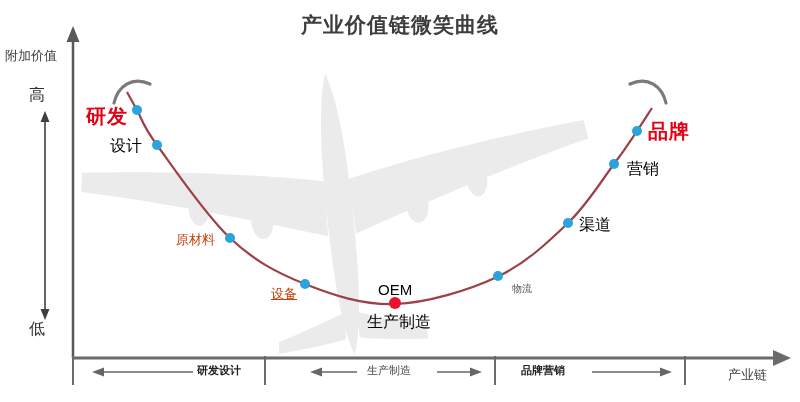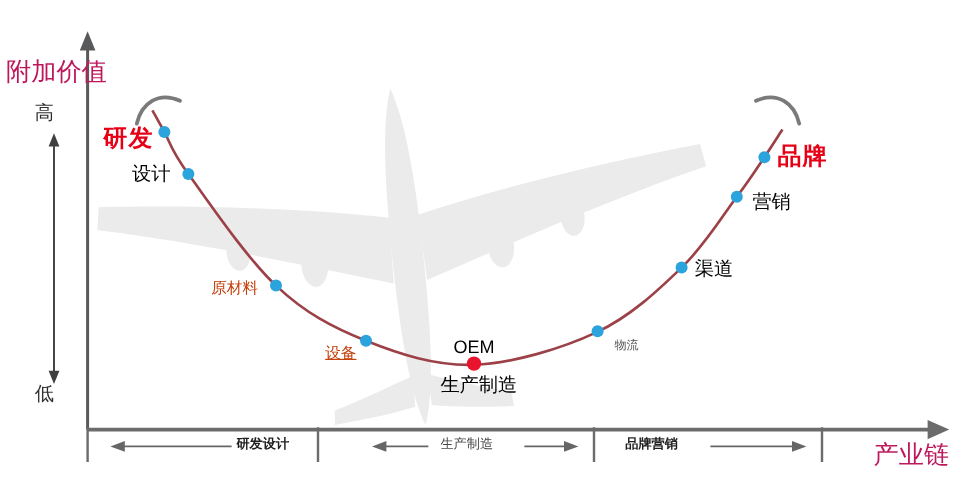--- a/index.html
+++ b/index.html
@@ -3,21 +3,21 @@
 <meta charset="utf-8">
 <style>
   html,body{margin:0;padding:0;background:#ffffff;}
   .stage{
     position:relative;width:800px;height:402px;background:#ffffff;overflow:hidden;
     font-family:"Liberation Sans","DejaVu Sans",sans-serif;color:#2f2f2f;
   }
   .stage svg{position:absolute;left:0;top:0;}
   .lbl{position:absolute;line-height:1.15;white-space:nowrap;}
   .title{left:0;top:13px;width:800px;text-align:center;font-size:21px;font-weight:bold;color:#3d3d3d;letter-spacing:1px;}
-  .pink{color:#be185d;font-size:21px;}
+  .pink{color:#404040;font-size:13px;}
   .axis-end{font-size:16px;color:#2f2f2f;}
   .emph{color:#e60016;font-weight:bold;font-size:20px;letter-spacing:1px;}
   .pt{font-size:16px;color:#000000;}
   .pt-sm{font-size:13px;color:#c2410c;}
   .pt-xs{font-size:10px;color:#555;}
   .seg{font-size:11px;}
   .seg.bold{font-weight:bold;color:#1f1f1f;}
   .seg.plain{color:#4a4a4a;}
 </style>
 </head>
@@ -96,20 +96,21 @@
       <circle cx="230" cy="238" r="5" fill="#2ba3dc"></circle>
       <circle cx="305" cy="284" r="5" fill="#2ba3dc"></circle>
       <circle cx="395" cy="303" r="6" fill="#e8132c"></circle>
       <circle cx="498" cy="276" r="5" fill="#2ba3dc"></circle>
       <circle cx="568" cy="223" r="5" fill="#2ba3dc"></circle>
       <circle cx="614" cy="164" r="5" fill="#2ba3dc"></circle>
       <circle cx="637" cy="131" r="5" fill="#2ba3dc"></circle>
     </g>
   </svg>
 
+  <div class="lbl title">产业价值链微笑曲线</div>
 
   <div class="lbl pink" style="left:5px;top:49px;">附加价值</div>
   <div class="lbl axis-end" style="left:29px;top:86px;">高</div>
   <div class="lbl axis-end" style="left:29px;top:320px;">低</div>
   <div class="lbl pink" style="left:728px;top:368px;">产业链</div>
 
   <div class="lbl emph" style="left:86px;top:105px;">研发</div>
   <div class="lbl pt" style="left:110px;top:137px;">设计</div>
   <div class="lbl pt-sm" style="left:176px;top:233px;">原材料</div>
   <div class="lbl pt-sm" style="left:271px;top:287px;text-decoration:underline;">设备</div>

